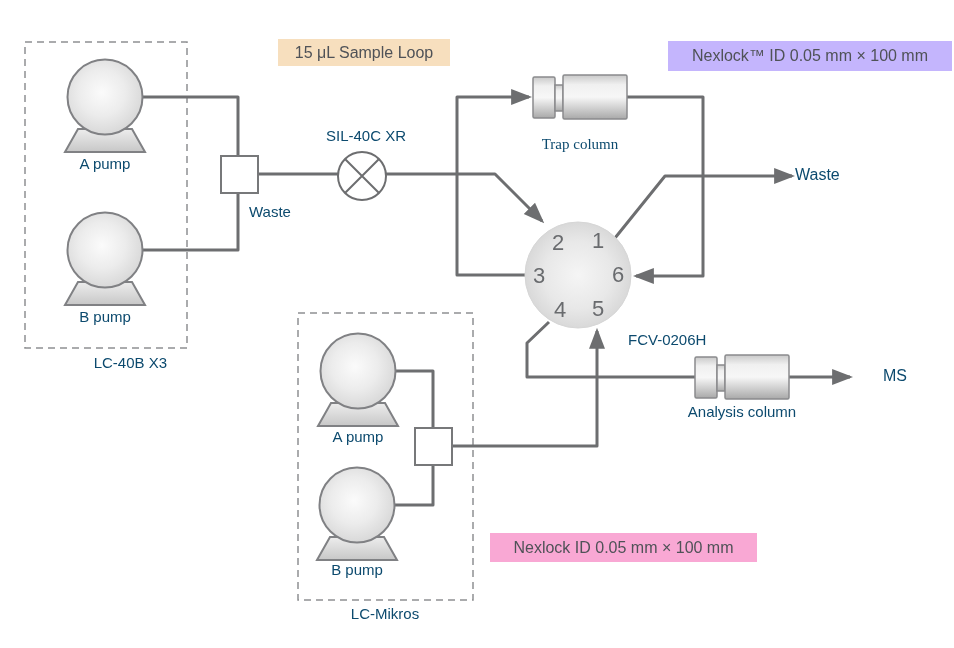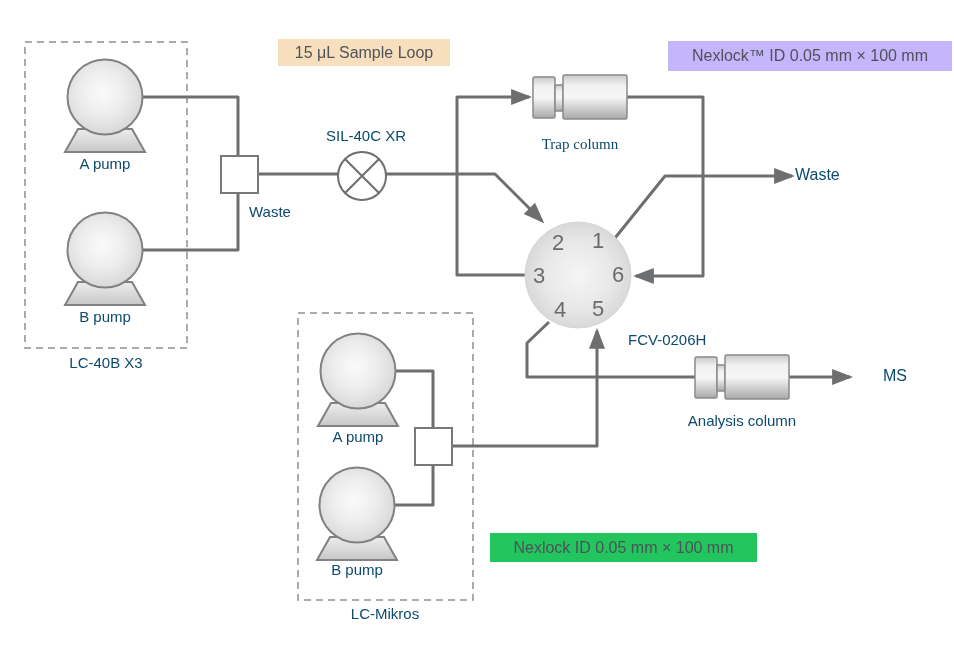--- a/index.html
+++ b/index.html
@@ -108,31 +108,31 @@
 
     <g fill="url(#colG)" stroke="#8a8b8d" stroke-width="1.5">
       <rect x="695" y="357" width="22" height="41" rx="1.5"></rect>
       <rect x="717" y="365" width="8" height="26"></rect>
       <rect x="725" y="355" width="64" height="44" rx="1.5"></rect>
     </g>
   </svg>
 
   <div class="tag" style="left: 278px; top: 39px; width: 172px; height: 27px; background: rgb(247, 223, 190);">15 μL Sample Loop</div>
   <div class="tag" style="left: 668px; top: 41px; width: 284px; height: 30px; background: #c4b5fd;">Nexlock™ ID 0.05 mm × 100 mm</div>
-  <div class="tag" style="left: 490px; top: 533px; width: 267px; height: 29px; background: #22c55e;">Nexlock ID 0.05 mm × 100 mm</div>
+  <div class="tag" style="left: 490px; top: 533px; width: 267px; height: 29px; background: #f9a8d4;">Nexlock ID 0.05 mm × 100 mm</div>
 
   <div class="lbl ctr" style="left:55px;top:156px;width:100px;">A pump</div>
   <div class="lbl ctr" style="left:55px;top:309px;width:100px;">B pump</div>
-  <div class="lbl ctr" style="left:45px;top:355px;width:122px;">LC-40B X3</div>
+  <div class="lbl ctr" style="left:45px;top:355px;width:122px;text-align:right;">LC-40B X3</div>
   <div class="lbl" style="left:249px;top:204px;">Waste</div>
 
   <div class="lbl ctr" style="left:312px;top:128px;width:108px;">SIL-40C XR</div>
 
   <div class="lbl ctr" style="left:526px;top:136px;width:108px;font-family:Liberation Serif, serif;">Trap column</div>
-  <div class="lbl ctr" style="left:683px;top:404px;width:118px;margin-top:9px;">Analysis column</div>
+  <div class="lbl ctr" style="left:683px;top:404px;width:118px;">Analysis column</div>
 
   <div class="lbl" style="left:628px;top:306px;margin-top:26px;">FCV-0206H</div>
   <div class="port" style="left:598px;top:241px;">1</div>
   <div class="port" style="left:558px;top:243px;">2</div>
   <div class="port" style="left:539px;top:276px;">3</div>
   <div class="port" style="left:560px;top:310px;">4</div>
   <div class="port" style="left:598px;top:309px;">5</div>
   <div class="port" style="left:618px;top:275px;">6</div>
 
   <div class="lbl big" style="left:795px;top:166px;">Waste</div>

